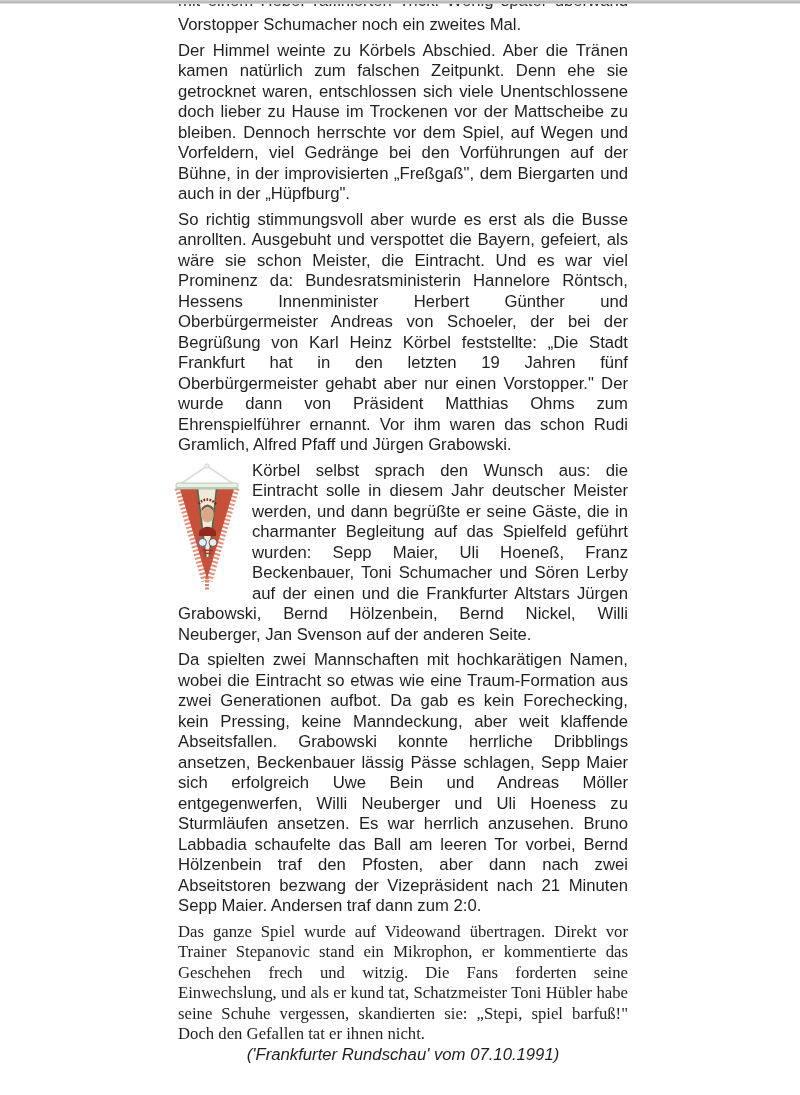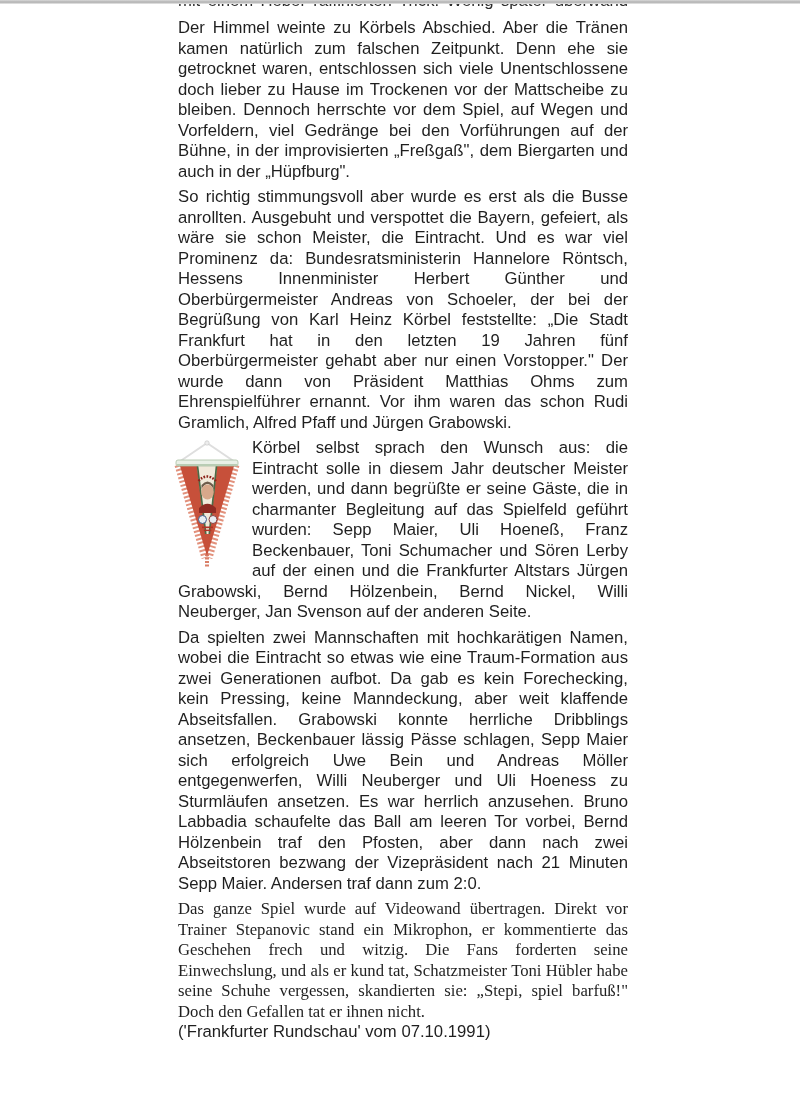--- a/index.html
+++ b/index.html
@@ -34,21 +34,22 @@
     display: block;
     margin-top: -13px;
     text-align: justify;
     text-align-last: justify;
     color: #2b2b2b;
   }
   .first { margin-top: 0 !important; }
   .pre-citation { margin-bottom: 0 !important; font-family: Liberation Serif, serif; }
   .citation {
     margin-top: 0 !important;
-    text-align: left;
+    font-style: italic;
+    text-align: center;
   }
   .pennant {
     float: left;
     width: 70px;
     height: 135px;
     margin: 2px 10px 4px -6px;
   }
   .pennant svg { display: block; }
 </style>
 </head>
@@ -56,20 +57,21 @@
 
 <div>
   <div class="top-edge"></div>
 
   <div class="column">
 
     <p class="clipped">
       <span>mit einem Heber raffinierten Trick. Wenig später überwand der</span>
     </p>
 
+    <p class="first">Vorstopper Schumacher noch ein zweites Mal.</p>
 
     <p>Der Himmel weinte zu Körbels Abschied. Aber die Tränen kamen natürlich zum falschen Zeitpunkt. Denn ehe sie getrocknet waren, entschlossen sich viele Unentschlossene doch lieber zu Hause im Trockenen vor der Mattscheibe zu bleiben. Dennoch herrschte vor dem Spiel, auf Wegen und Vorfeldern, viel Gedränge bei den Vorführungen auf der Bühne, in der improvisierten „Freßgaß", dem Biergarten und auch in der „Hüpfburg".</p>
 
     <p>So richtig stimmungsvoll aber wurde es erst als die Busse anrollten. Ausgebuht und verspottet die Bayern, gefeiert, als wäre sie schon Meister, die Eintracht. Und es war viel Prominenz da: Bundesratsministerin Hannelore Röntsch, Hessens Innenminister Herbert Günther und Oberbürgermeister Andreas von Schoeler, der bei der Begrüßung von Karl Heinz Körbel feststellte: „Die Stadt Frankfurt hat in den letzten 19 Jahren fünf Oberbürgermeister gehabt aber nur einen Vorstopper." Der wurde dann von Präsident Matthias Ohms zum Ehrenspielführer ernannt. Vor ihm waren das schon Rudi Gramlich, Alfred Pfaff und Jürgen Grabowski.</p>
 
     <p>
       <span class="pennant">
         <svg width="70" height="135" viewBox="0 0 70 135" xmlns="http://www.w3.org/2000/svg">
 
           <path d="M35 3 L7 22 M35 3 L63 22" stroke="#dedede" stroke-width="2" fill="none"></path>

